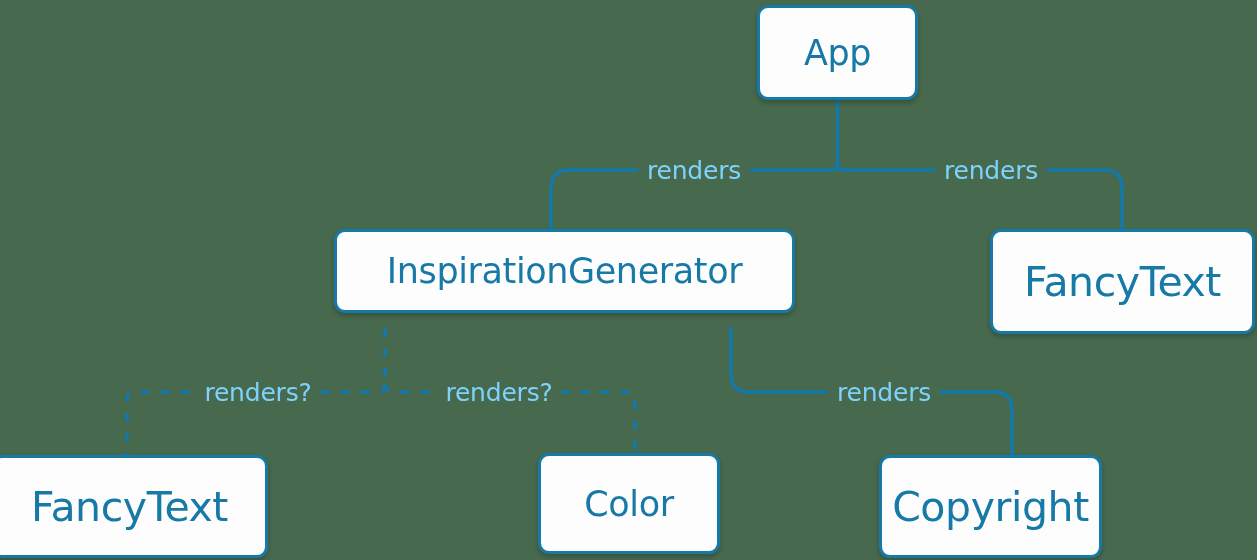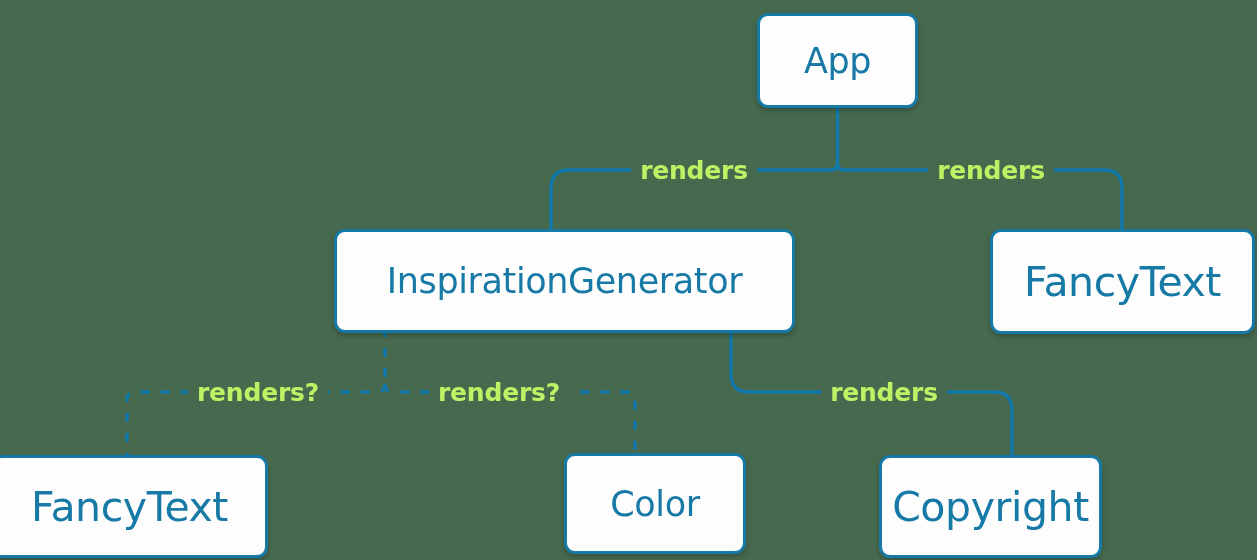--- a/index.html
+++ b/index.html
@@ -32,23 +32,23 @@
   .edge-dashed {
     fill: none;
     stroke: #1179ab;
     stroke-width: 3.4;
     stroke-linecap: butt;
     stroke-linejoin: round;
     stroke-dasharray: 9 11;
   }
   .edge-label {
     position: absolute;
-    color: #bef264;
+    color: #7dd3fc;
     font-size: 25px;
-    font-weight: 700;
+    font-weight: 400;
     letter-spacing: -0.2px;
     white-space: nowrap;
     transform: translate(-50%, -50%);
     background: #47694e;
     padding: 0 9px;
     line-height: 1;
   }
   .node {
     position: absolute;
     box-sizing: border-box;
@@ -60,25 +60,25 @@
     justify-content: center;
     box-shadow: 0 3px 5px rgba(0,0,0,0.22);
   }
   .node-label {
     color: #1779a6;
     font-size: 41px;
     font-weight: 400;
     letter-spacing: -0.4px;
     white-space: nowrap;
   }
-  .node-app       { left: 757px;  top: 5px;   width: 161px; height: 95px; margin-top: 8px; }
-  .node-ig        { left: 334px;  top: 229px; width: 461px; height: 104px; }
+  .node-app       { left: 757px;  top: 5px;   width: 161px; height: 95px; }
+  .node-ig        { left: 334px;  top: 229px; width: 461px; height: 84px; }
   .node-fancy-r   { left: 990px;  top: 229px; width: 265px; height: 105px; }
   .node-fancy-b   { left: -9px;   top: 455px; width: 277px; height: 103px; }
-  .node-color     { left: 564px;  top: 453px; width: 182px; height: 101px; }
+  .node-color     { left: 538px;  top: 453px; width: 182px; height: 101px; }
   .node-copyright { left: 879px;  top: 455px; width: 223px; height: 103px; }
   .node-app .node-label       { font-size: 35px; }
   .node-ig .node-label        { font-size: 35px; }
   .node-color .node-label     { font-size: 35px; }
 </style>
 </head>
 <body>
 
 <div id="stage">
 

